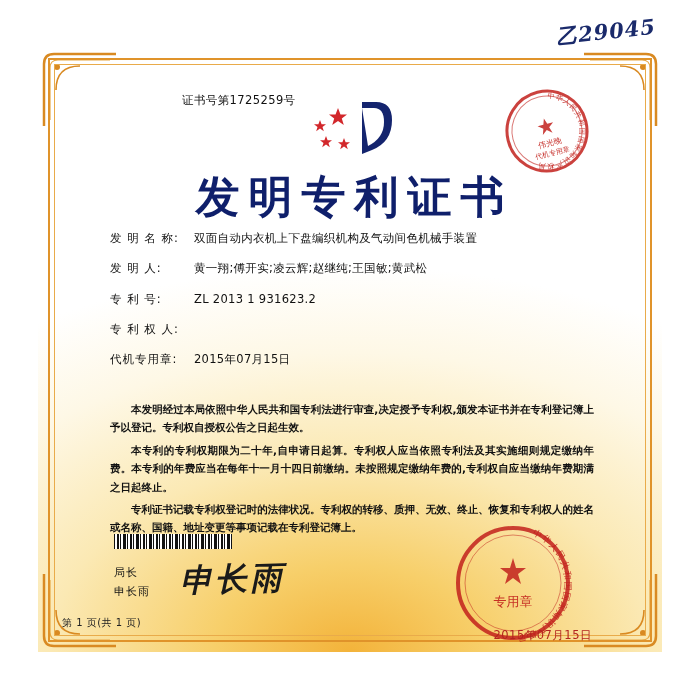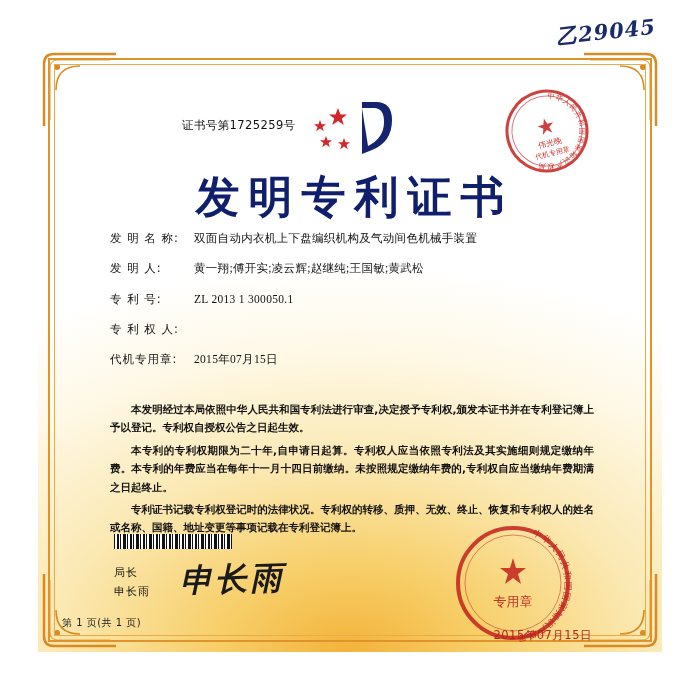--- a/index.html
+++ b/index.html
@@ -71,21 +71,21 @@
 
   
   .content {
     position: absolute;
     left: 24px; top: 24px; right: 24px; bottom: 24px;
   }
 
   .serial-no {
     position: absolute;
     left: 120px;
-    top: 46px;
+    top: 21px;
     font-family: "DejaVu Sans", sans-serif;
     font-size: 11.5px;
     color: #111;
     letter-spacing: 0.4px;
   }
 
   
   .logo {
     position: absolute;
     left: 50%;
@@ -134,21 +134,20 @@
   }
   .field-label {
     flex: 0 0 auto;
     width: 84px;
     letter-spacing: 1px;
     white-space: nowrap;
   }
   .field-value {
     flex: 1 1 auto;
     letter-spacing: 0.3px;
-    font-family: Liberation Serif, serif;
   }
 
   .paragraphs {
     position: absolute;
     left: 48px;
     right: 44px;
     top: 328px;
     font-size: 10.5px;
     color: #111;
     line-height: 1.75;
@@ -315,21 +314,21 @@
         <div class="field-row">
           <div class="field-label">发 明 名 称:</div>
           <div class="field-value">双面自动内衣机上下盘编织机构及气动间色机械手装置</div>
         </div>
         <div class="field-row">
           <div class="field-label">发 明 人:</div>
           <div class="field-value">黄一翔;傅开实;凌云辉;赵继纯;王国敏;黄武松</div>
         </div>
         <div class="field-row">
           <div class="field-label">专 利 号:</div>
-          <div class="field-value">ZL 2013 1 300050.1</div>
+          <div class="field-value">ZL 2013 1 931623.2</div>
         </div>
         <div class="field-row">
           <div class="field-label">专 利 权 人:</div>
         </div>
         <div class="field-row">
           <div class="field-label">代机专用章:</div>
           <div class="field-value">2015年07月15日</div>
         </div>
       </div>
 

